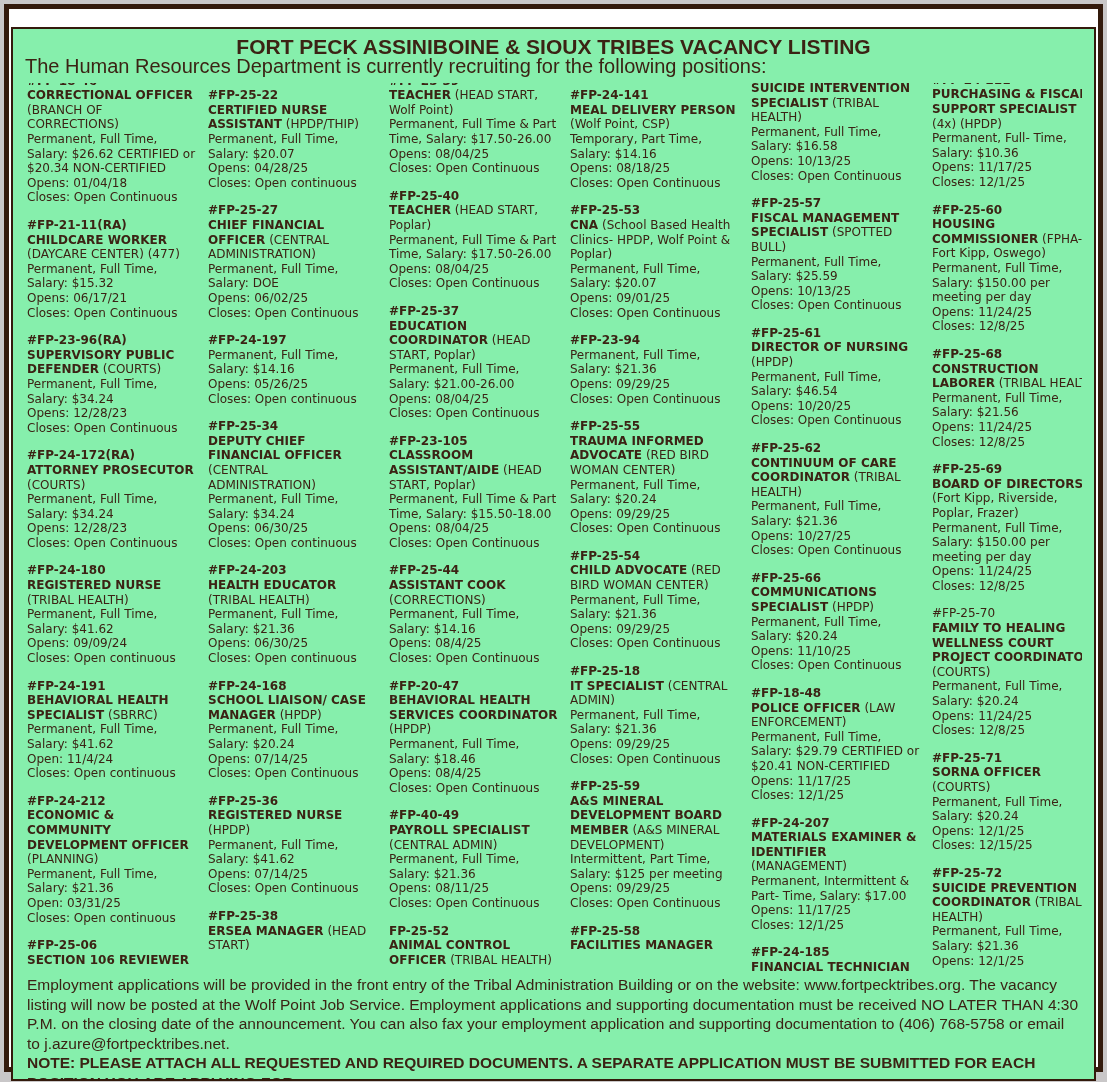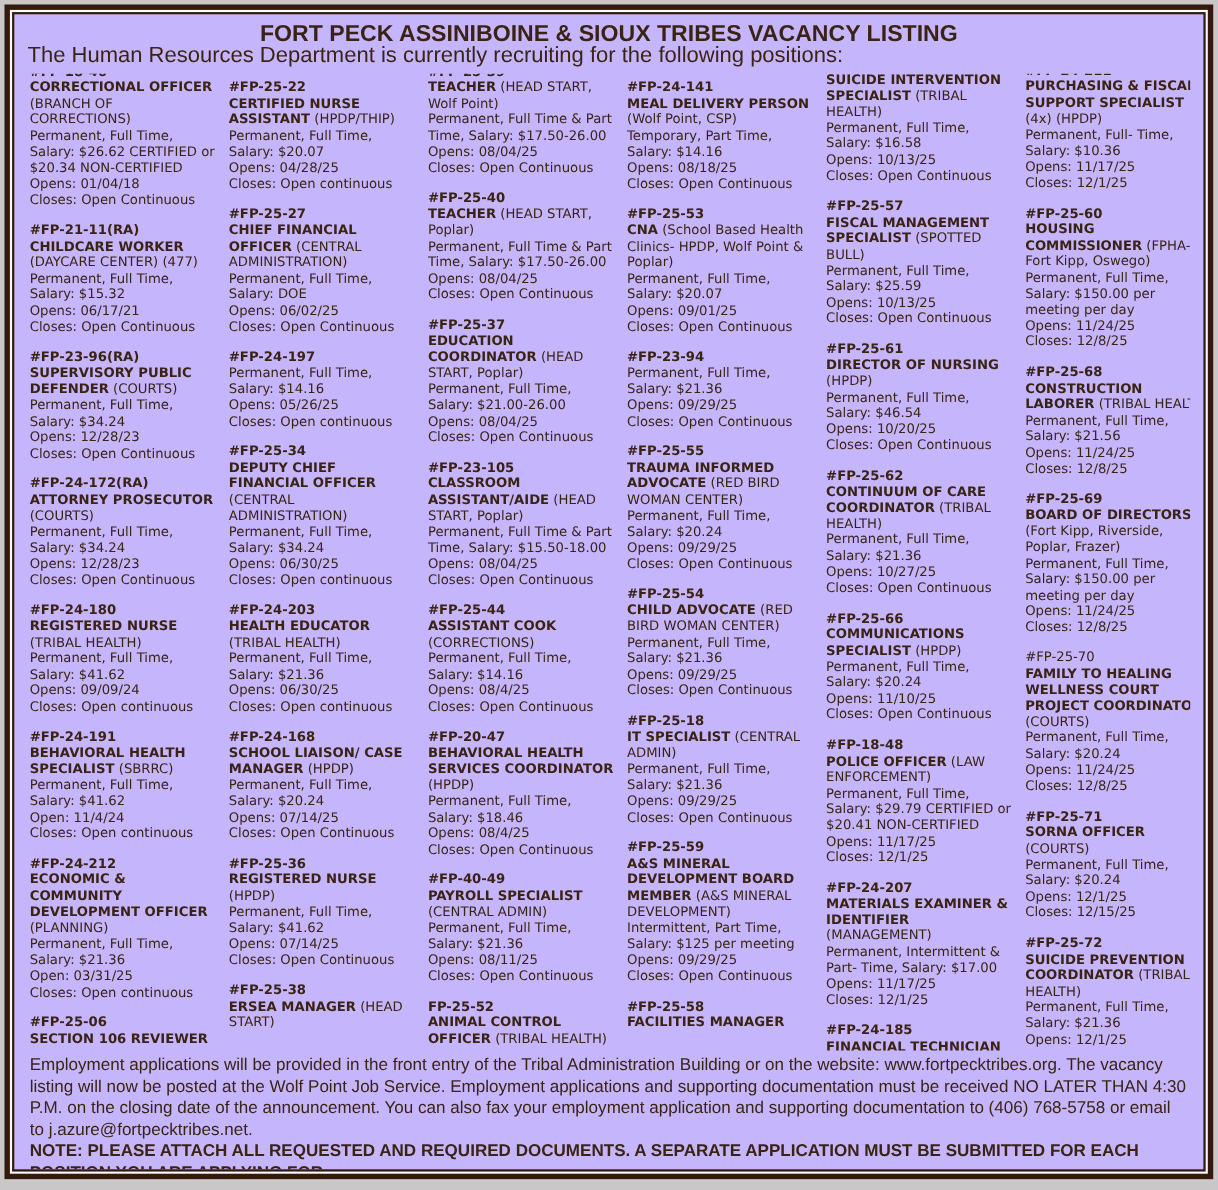--- a/index.html
+++ b/index.html
@@ -19,21 +19,22 @@
     width:1099px;height:1068px;
     background:#ffffff;
     border:5px solid var(--border);
     padding:2px;
   }
   .page-inner{
     width:100%;height:100%;
     border:2px solid var(--border);
     padding:6px 12px 8px 12px;
     overflow:hidden;
-    background:#c4b5fd;
+    background:#86efac;
+    margin-top:16px;
   }
   .doc-title{
     text-align:center;
     font-family:"Liberation Sans",sans-serif;
     font-weight:bold;
     font-size:21px;
     letter-spacing:0px;
     line-height:23px;
   }
   .doc-subtitle{

